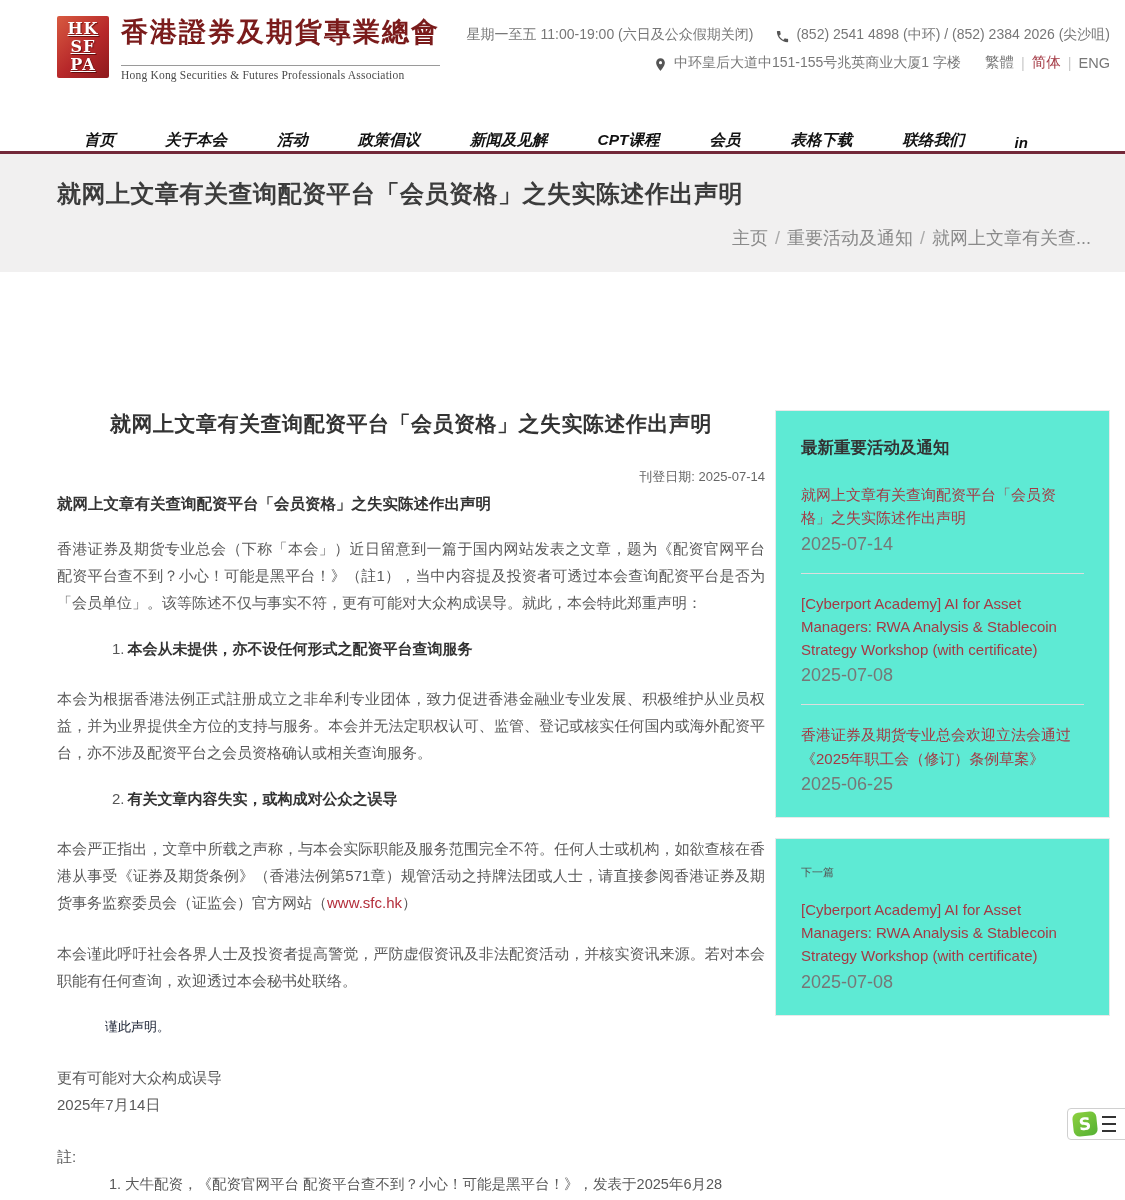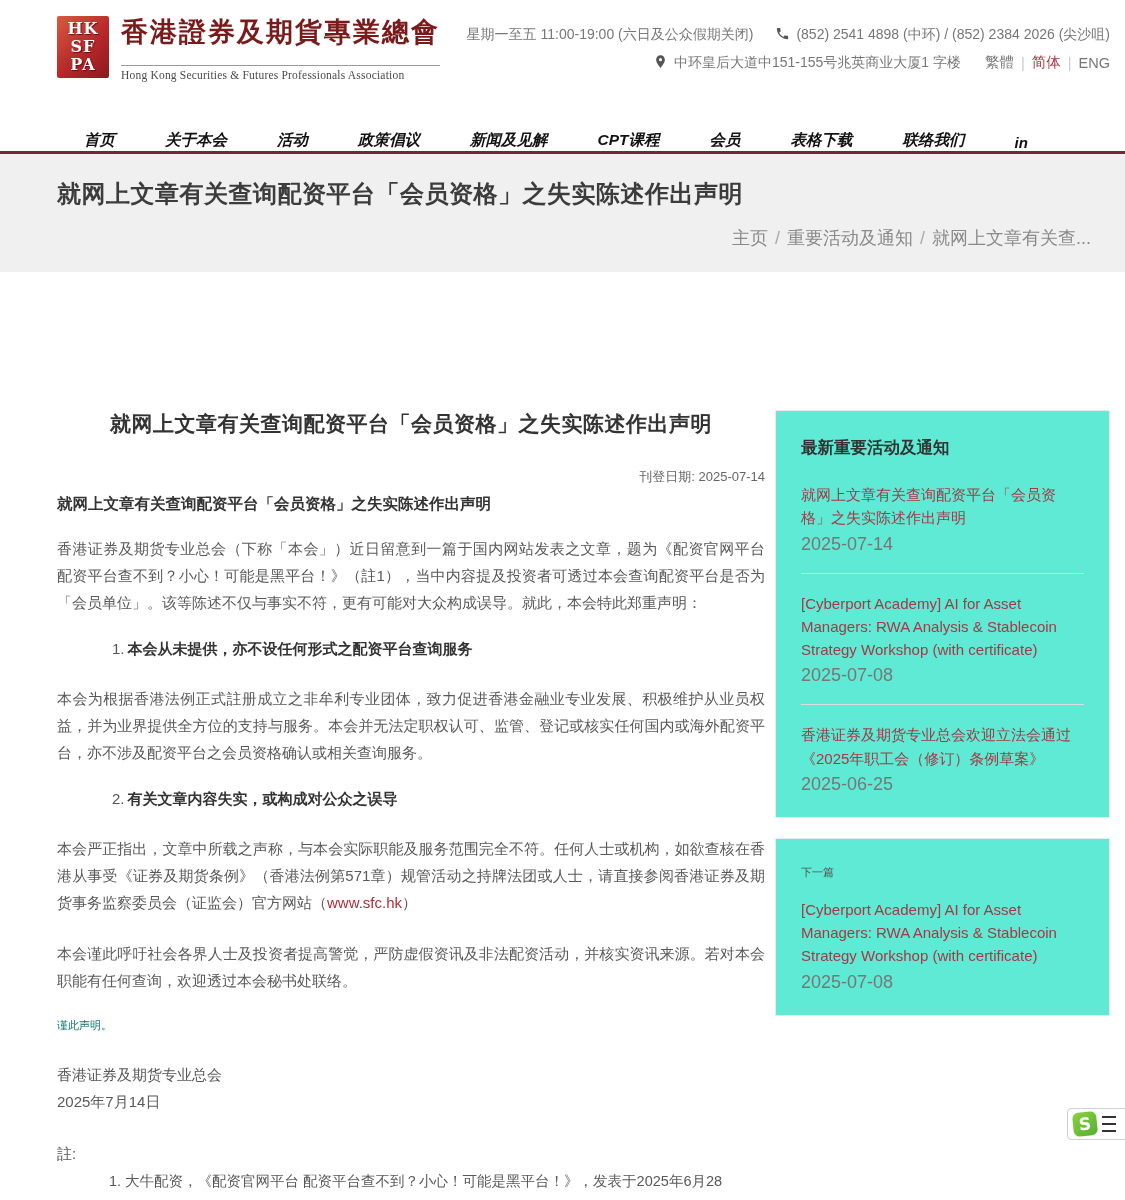--- a/index.html
+++ b/index.html
@@ -5,30 +5,30 @@
   * { margin:0; padding:0; box-sizing:border-box; }
   html,body { width:1125px; background:#ffffff; font-family:"Liberation Sans","DejaVu Sans",sans-serif; }
   body { min-height:1200px; position:relative; overflow-x:hidden; color:#595959; }
 
   
   .top-header { display:flex; justify-content:space-between; align-items:flex-start; padding:16px 15px 10px 57px; background:#fff; }
   .brand { display:flex; align-items:flex-start; gap:12px; }
   .logo-box { width:52px; height:62px; background:linear-gradient(135deg,#d85a40 0%,#b7282a 55%,#8d191c 100%);
               display:flex; flex-direction:column; justify-content:center; align-items:center; border-radius:2px; }
   .logo-box span { color:#fff; font-family:"DejaVu Serif","Liberation Serif",serif; font-weight:bold;
-                   font-size:16px; line-height:1.12; text-shadow:1px 1px 1px rgba(60,0,0,.65); letter-spacing:1px; }
+                   font-size:16px; line-height:1.12; text-shadow:1px 1px 1px rgba(60,0,0,.65); letter-spacing:1px;text-decoration:underline; }
   .brand-text { display:flex; flex-direction:column; }
   .brand-zh { font-family:"DejaVu Serif","Liberation Serif",serif; font-weight:bold; color:#7a1b1b;
               font-size:27px; letter-spacing:2px; line-height:1.15; }
   .brand-en { font-family:"Liberation Serif","DejaVu Serif",serif; color:#4a4a4a; font-size:11.5px;
               border-top:1px solid #9a9a9a; padding-top:3px; margin-top:18px; letter-spacing:.2px; }
 
   .header-contact { display:flex; flex-direction:column; align-items:flex-end; gap:9px; padding-top:10px; font-size:14px; color:#777; }
   .contact-row { display:flex; align-items:center; gap:8px; white-space:nowrap; }
-  .contact-row .group { display:flex; align-items:flex-start; gap:6px; }
+  .contact-row .group { display:flex; align-items:flex-end; gap:6px; }
   .hours { margin-right:14px; }
   .icon-svg { width:15px; height:15px; flex:0 0 auto; }
   .lang-switch { display:flex; align-items:center; gap:7px; margin-left:16px; font-size:14.5px; }
   .lang-switch .sep { color:#c9c9c9; }
   .lang-link { color:#777; text-decoration:none; cursor:pointer; }
   .lang-link.active { color:#a43a45; }
 
   
   nav { padding:0 15px 0 84px; background:#fff; }
   .nav-inner { display:flex; align-items:flex-end; gap:50px; height:60px;font-style:italic; }
@@ -50,21 +50,21 @@
 
   
   .article-title { text-align:center; font-size:21px; font-weight:bold; color:#333; letter-spacing:.5px; margin-bottom:30px; }
   .pub-date { text-align:right; font-size:13px; color:#666; margin-bottom:8px; }
   .lead-bold { font-size:15.5px; font-weight:bold; color:#333; margin-bottom:20px; }
   .para { font-size:15px; line-height:1.8; color:#595959; margin-bottom:24px; text-align:justify; }
   .num-point { display:flex; gap:3px; padding-left:55px; margin:4px 0 26px 0; font-size:15px; }
   .num-point .num { color:#555; }
   .num-point .pt { font-weight:bold; color:#333; }
   .inline-link { color:#b32d3a; text-decoration:none; cursor:pointer; }
-  .closing { font-size:11px; color:#0f766e; margin-bottom:28px; }
+  .closing { font-size:13px; color:#0f172a; margin-bottom:28px;margin-left:48px; }
   .signature { font-size:15px; color:#595959; line-height:1.8; margin-bottom:30px; }
   .note-label { font-size:15px; color:#595959; margin-bottom:4px; }
   .note-item { display:flex; gap:4px; padding-left:52px; font-size:14.5px; line-height:1.9; color:#595959; }
   .note-item .num { flex:0 0 auto; }
   .note-body { max-width:600px; }
 
   
   .side-box { background:#5eead4; border:1px solid #e9e9e9; padding:26px 25px 22px 25px; }
   .side-heading { font-size:16.5px; font-weight:bold; color:#333; margin-bottom:24px; }
   .side-heading.light { font-weight:normal; color:#555; font-size:11px; margin-bottom:18px; }
@@ -173,21 +173,21 @@
       <span class="pt">有关文章内容失实，或构成对公众之误导</span>
     </div>
 
     <p class="para"><span>本会严正指出，文章中所载之声称，与本会实际职能及服务范围完全不符。任何人士或机构，如欲查核在香港从事受《证券及期货条例》（香港法例第571章）规管活动之持牌法团或人士，请直接参阅香港证券及期货事务监察委员会（证监会）官方网站（</span><a class="inline-link">www.sfc.hk</a><span>）</span></p>
 
     <p class="para">本会谨此呼吁社会各界人士及投资者提高警觉，严防虚假资讯及非法配资活动，并核实资讯来源。若对本会职能有任何查询，欢迎透过本会秘书处联络。</p>
 
     <p class="closing">谨此声明。</p>
 
     <div class="signature">
-      <div>香港证券及期货专业总会</div>
+      <div>更有可能对大众构成误导</div>
       <div>2025年7月14日</div>
     </div>
 
     <div class="note-label">註:</div>
     <div class="note-item">
       <span class="num">1.</span>
       <span class="note-body"><span>大牛配资，《配资官网平台 配资平台查不到？小心！可能是黑平台！》，发表于2025年6月28日，网址：</span></span>
     </div>
   </article>
 

